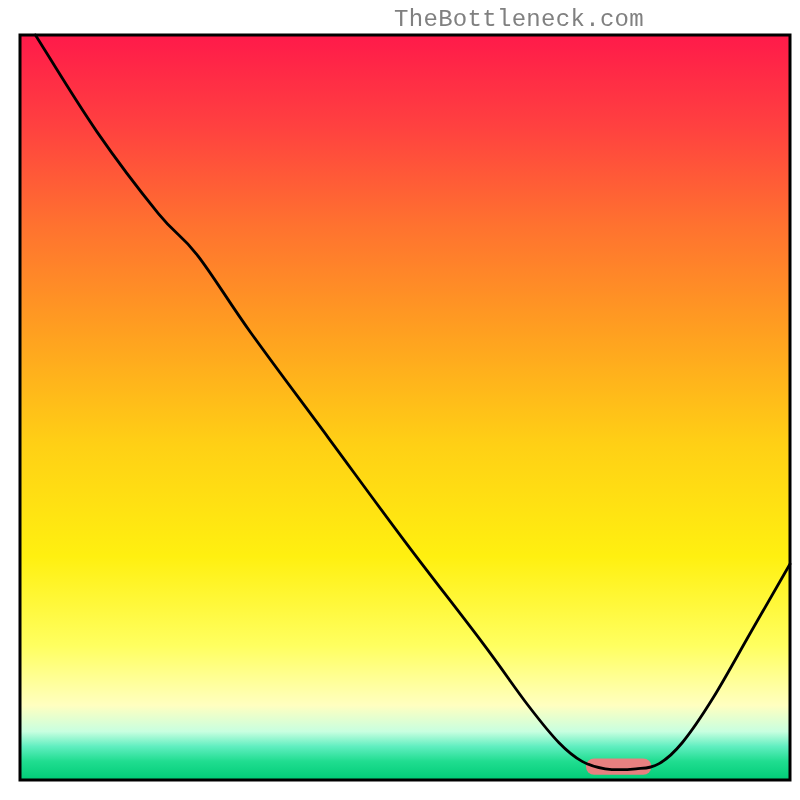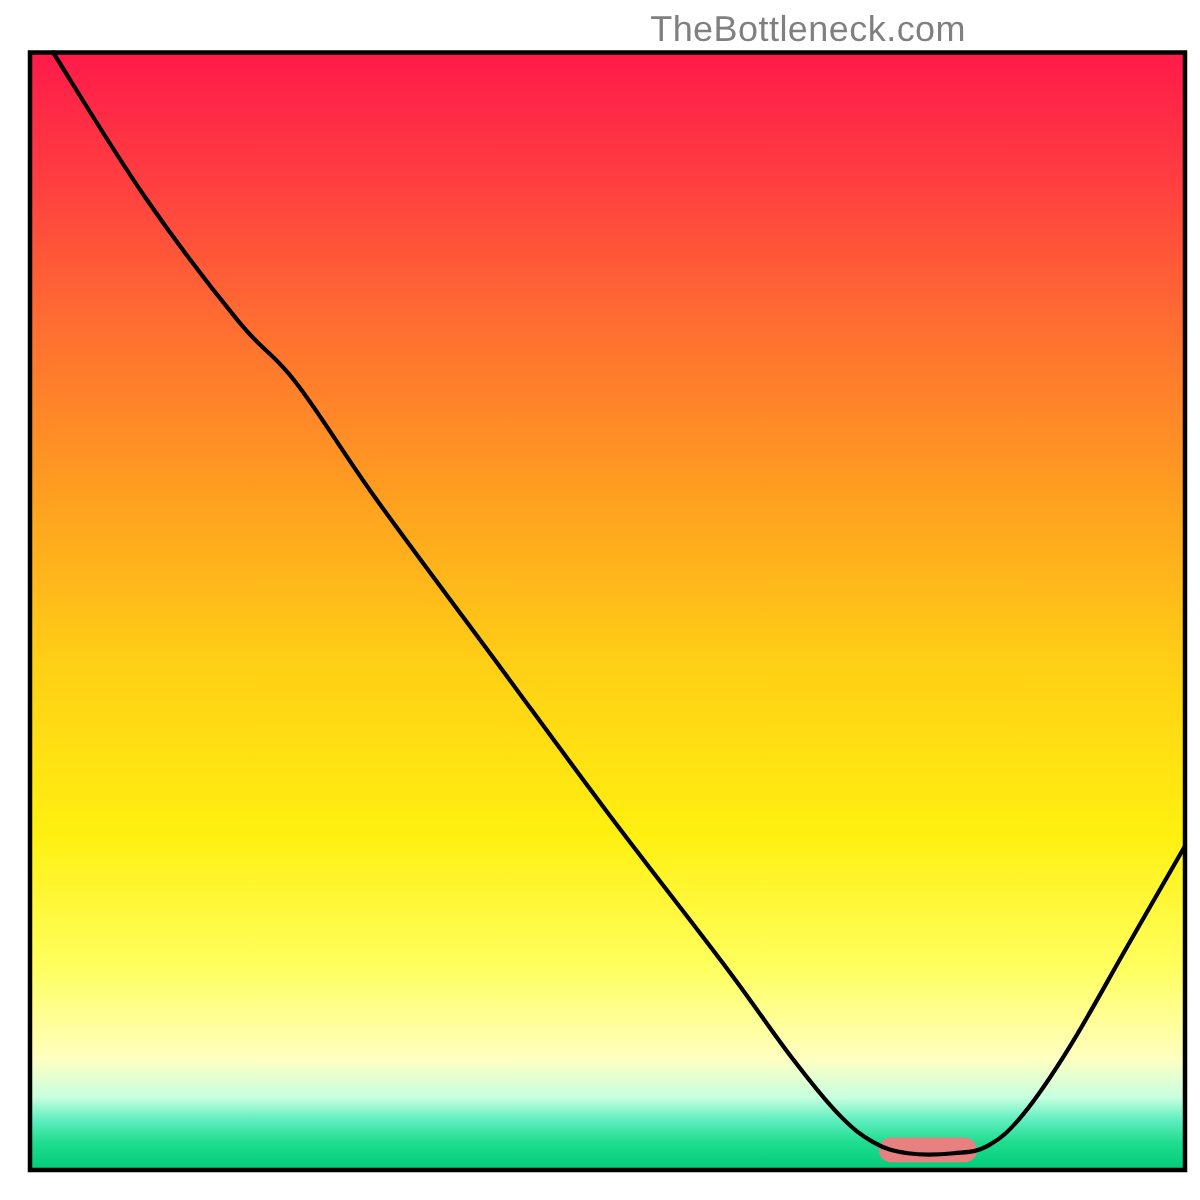--- a/index.html
+++ b/index.html
@@ -7,20 +7,21 @@
     padding: 0;
     width: 800px;
     height: 800px;
     background: #ffffff;
     font-family: Arial, Helvetica, sans-serif;
   }
   .chart-container {
     position: relative;
     width: 656px;
     height: 800px;
+    font-family: Liberation Mono, monospace;
   }
   .watermark {
     position: absolute;
     top: 6px;
     right: 12px;
     color: #808080;
     font-size: 24px;
     font-weight: 500;
     z-index: 10;
     letter-spacing: 0.3px;

